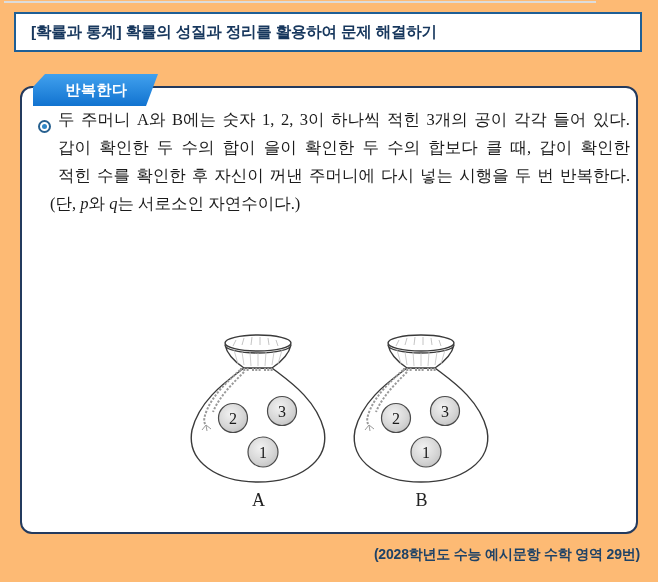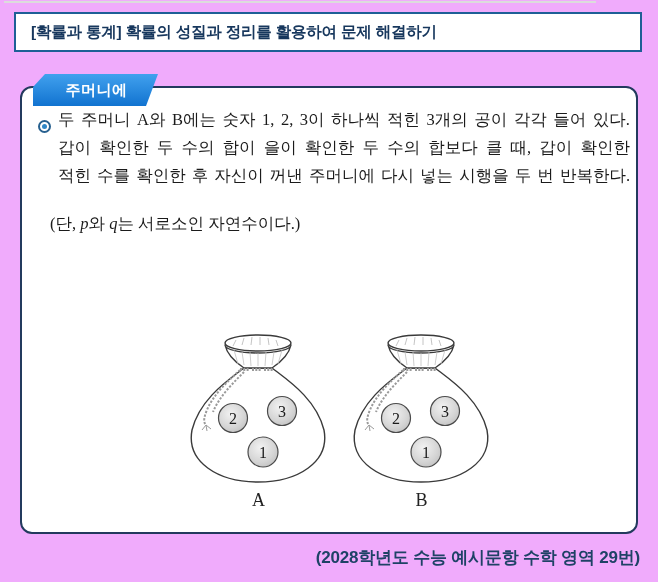--- a/index.html
+++ b/index.html
@@ -1,18 +1,18 @@
 <!DOCTYPE html>
 <html><head>
 <meta charset="utf-8">
 <style>
   * { margin:0; padding:0; box-sizing:border-box; }
   html,body { background:#fff; }
   .page{
-    position:relative; width:658px; height:582px; background:#f0abfc;
+    position:relative; width:658px; height:582px; background:#fdba74;
     overflow:hidden; font-family:"Liberation Sans", sans-serif;
   }
   .top-hairline{
     position:absolute; left:4px; top:1px; width:592px; height:2px;
     background:#dcdcdc;
   }
   .header-box{
     position:absolute; left:14px; top:12px; width:628px; height:40px;
     border:2px solid #1e5f96; background:#ffffff;
     display:flex; align-items:center; padding-left:15px;
@@ -54,48 +54,48 @@
   }
   .frac{
     display:inline-flex; flex-direction:column; align-items:center;
     margin:0 9px 0 10px; font-style:italic; font-size:15.5px; line-height:1.1;
     transform:translateY(-1px);
   }
   .frac .num{ padding:0 4px 1px 4px; }
   .frac .den{ border-top:1.2px solid #1b1b1b; padding:1px 4px 0 4px; }
   .mvar{ font-style:italic; }
   .expr{ margin-left:10px; letter-spacing:0.5px; }
-  .pline6{ margin-top:20px; height:28px; line-height:28px; white-space:pre; margin-left:-8px; }
+  .pline6{ margin-top:0; height:28px; line-height:28px; white-space:pre; margin-left:-8px; }
   .pouch-figure{ position:absolute; width:145px; top:332px; }
   .pouch-figure.a{ left:186px; }
   .pouch-figure.b{ left:349px; }
   .pouch-label{
     width:145px; text-align:center; margin-top:2px;
     font-family:"Liberation Serif", serif; font-size:18px; color:#222222;
   }
   .citation{
     position:absolute; right:18px; top:546px;
-    font-size:17px; font-weight:600; color:#1e4266; letter-spacing:-0.2px;
+    font-size:14px; font-weight:600; color:#1e4266; letter-spacing:-0.2px;
   }
 </style>
 </head>
 <body>
 
 <div class="page">
 
   <div class="top-hairline"></div>
 
   <div class="header-box">
     <span class="header-title">[확률과 통계] 확률의 성질과 정리를 활용하여 문제 해결하기</span>
   </div>
 
   <div class="example-box"></div>
 
   <div class="badge">
-    <span>주머니에</span>
+    <span>반복한다</span>
   </div>
 
   <span class="bullet">
       <span class="bullet-dot"></span>
     </span>
 
   <div class="problem">
     <div class="pline">두 주머니 A와 B에는 숫자 1, 2, 3이 하나씩 적힌 3개의 공이 각각 들어 있다.</div>
     <div class="pline">갑이 확인한 두 수의 합이 을이 확인한 두 수의 합보다 클 때, 갑이 확인한</div>
     <div class="pline">적힌 수를 확인한 후 자신이 꺼낸 주머니에 다시 넣는 시행을 두 번 반복한다.</div>

